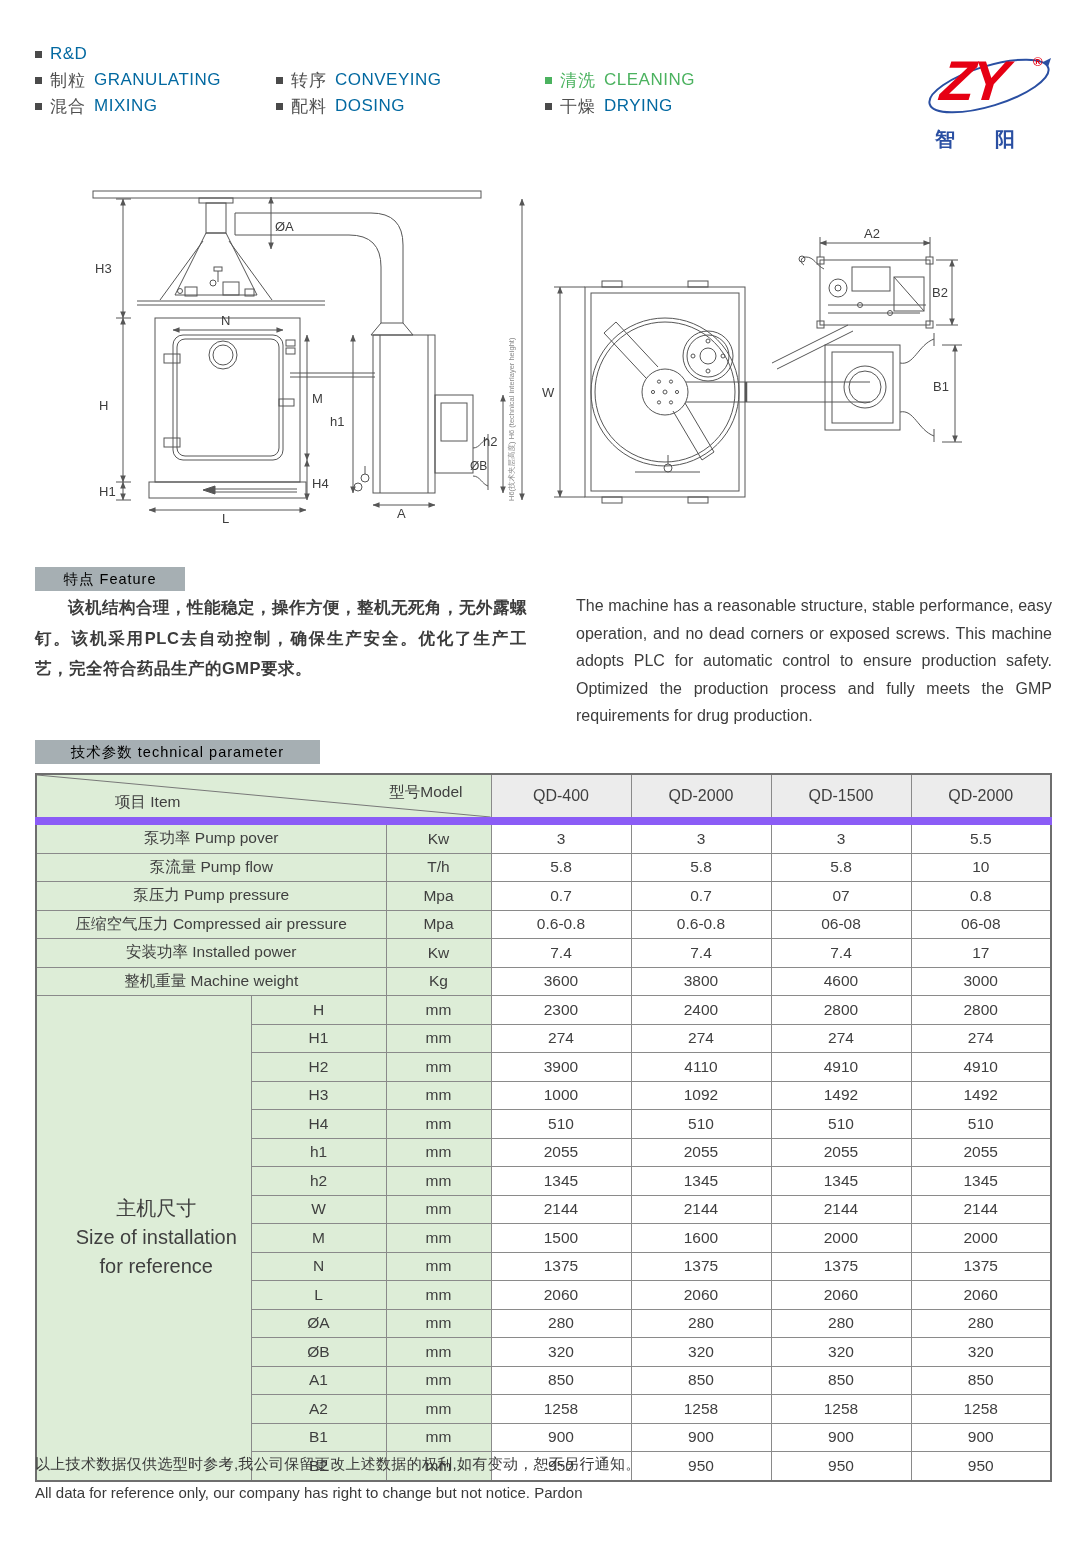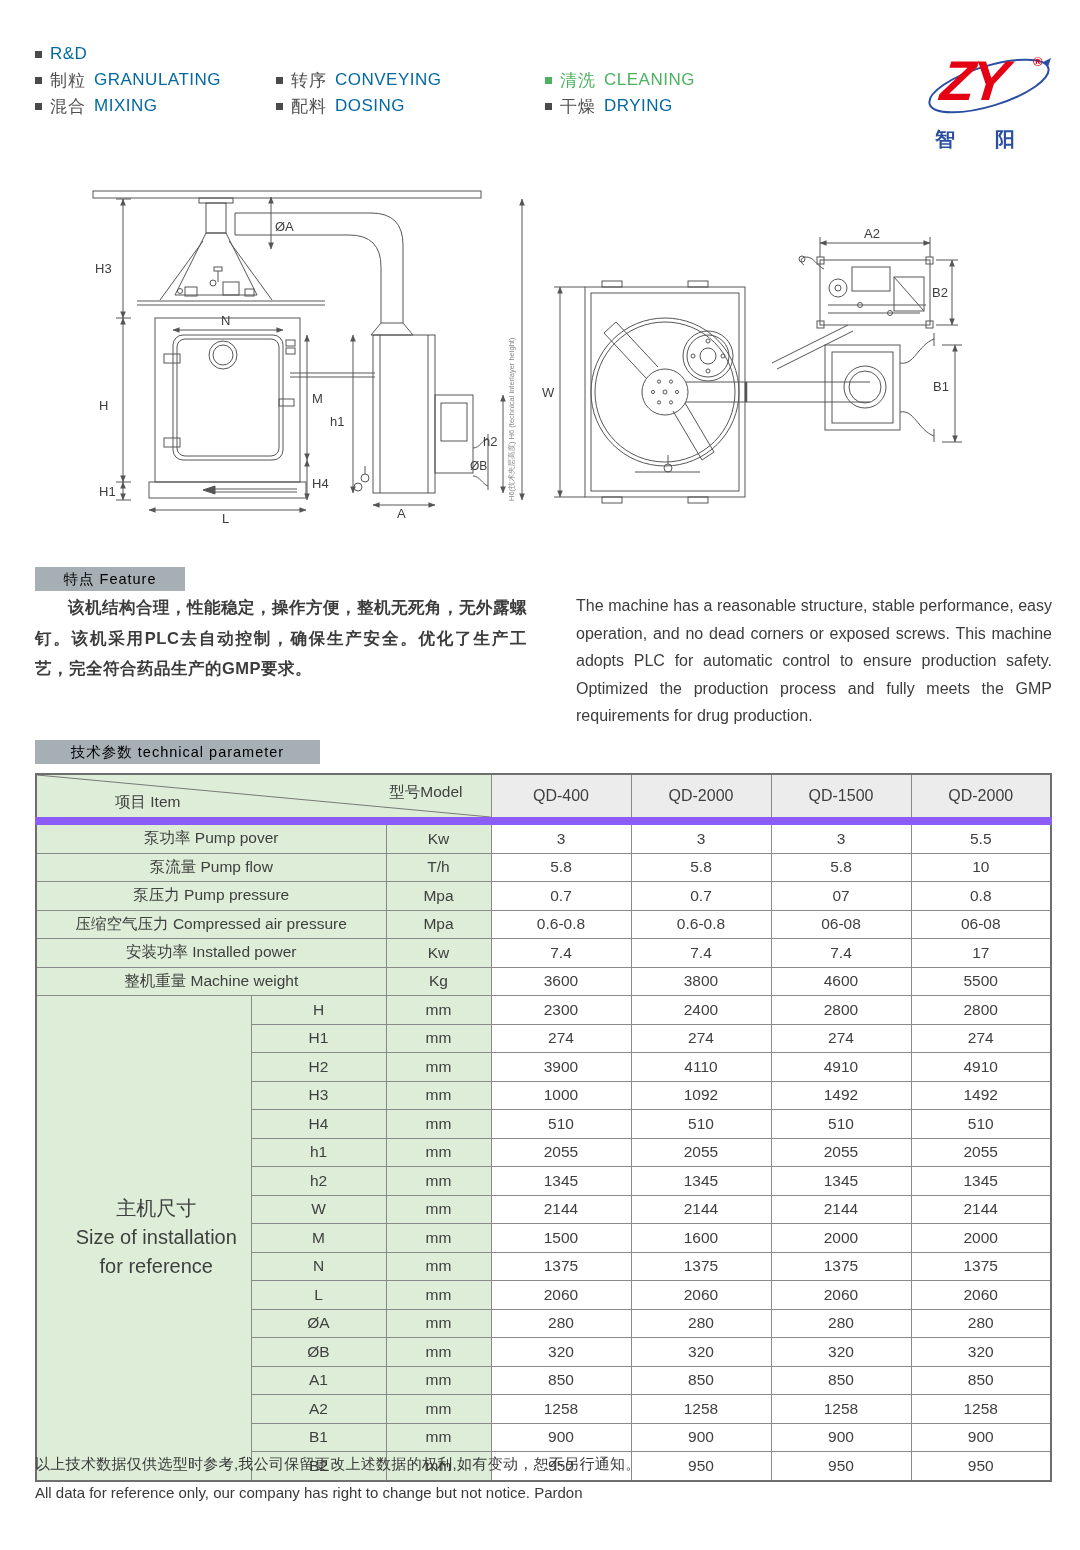--- a/index.html
+++ b/index.html
@@ -385,21 +385,21 @@
           <td class="val">7.4</td>
           <td class="val">7.4</td>
           <td class="val">17</td>
         </tr>
         <tr>
           <td class="lbl" colspan="2">整机重量 Machine weight</td>
           <td class="unit">Kg</td>
           <td class="val">3600</td>
           <td class="val">3800</td>
           <td class="val">4600</td>
-          <td class="val">5500</td>
+          <td class="val">3000</td>
         </tr>
         <tr>
           <td class="group" rowspan="17">
             <div>主机尺寸</div>
             <div>Size of installation</div>
             <div>for reference</div>
           </td>
           <td class="dim">H</td>
           <td class="unit">mm</td>
           <td class="val">2300</td>

